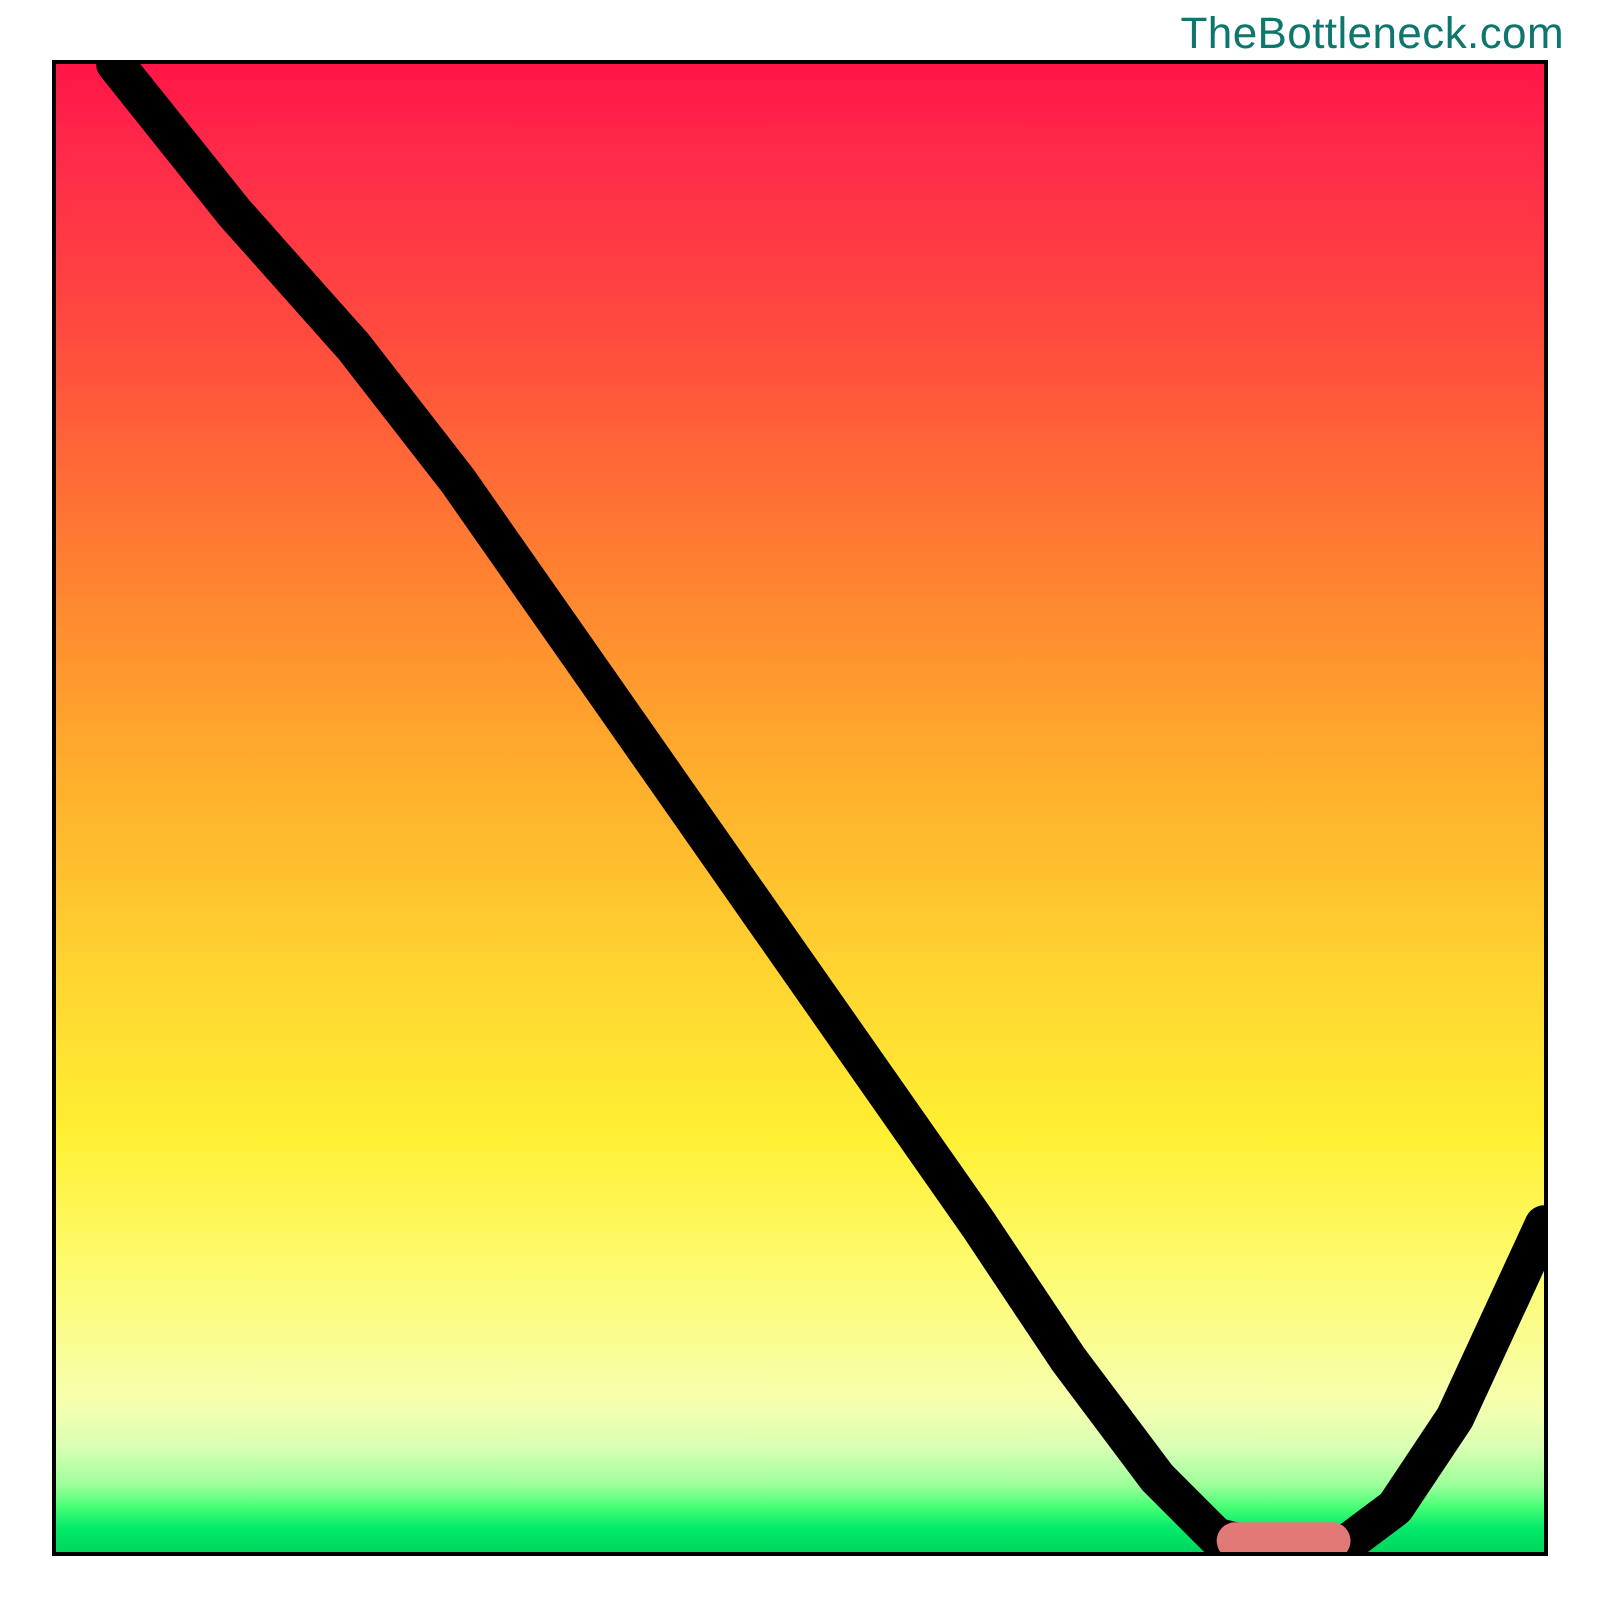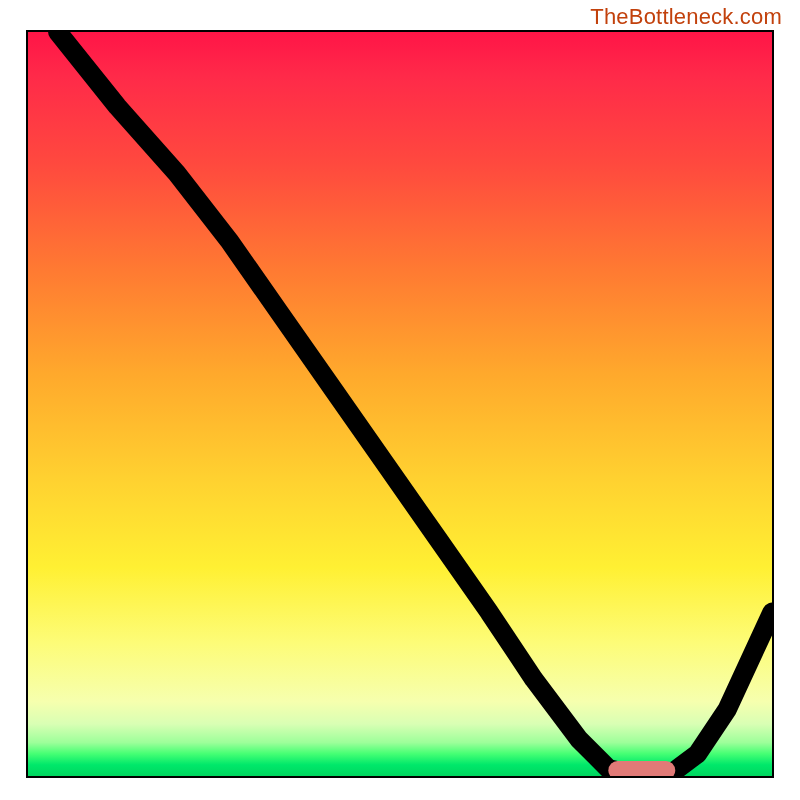--- a/index.html
+++ b/index.html
@@ -13,21 +13,21 @@
   }
   .frame {
     position: relative;
     width: 800px;
     height: 800px;
   }
   .watermark {
     position: absolute;
     top: 4px;
     right: 18px;
-    color: #c2410c;
+    color: #0f766e;
     font-size: 22px;
     font-weight: 500;
     letter-spacing: 0.2px;
   }
   .plot {
     position: absolute;
     left: 26px;
     top: 30px;
     width: 748px;
     height: 748px;

